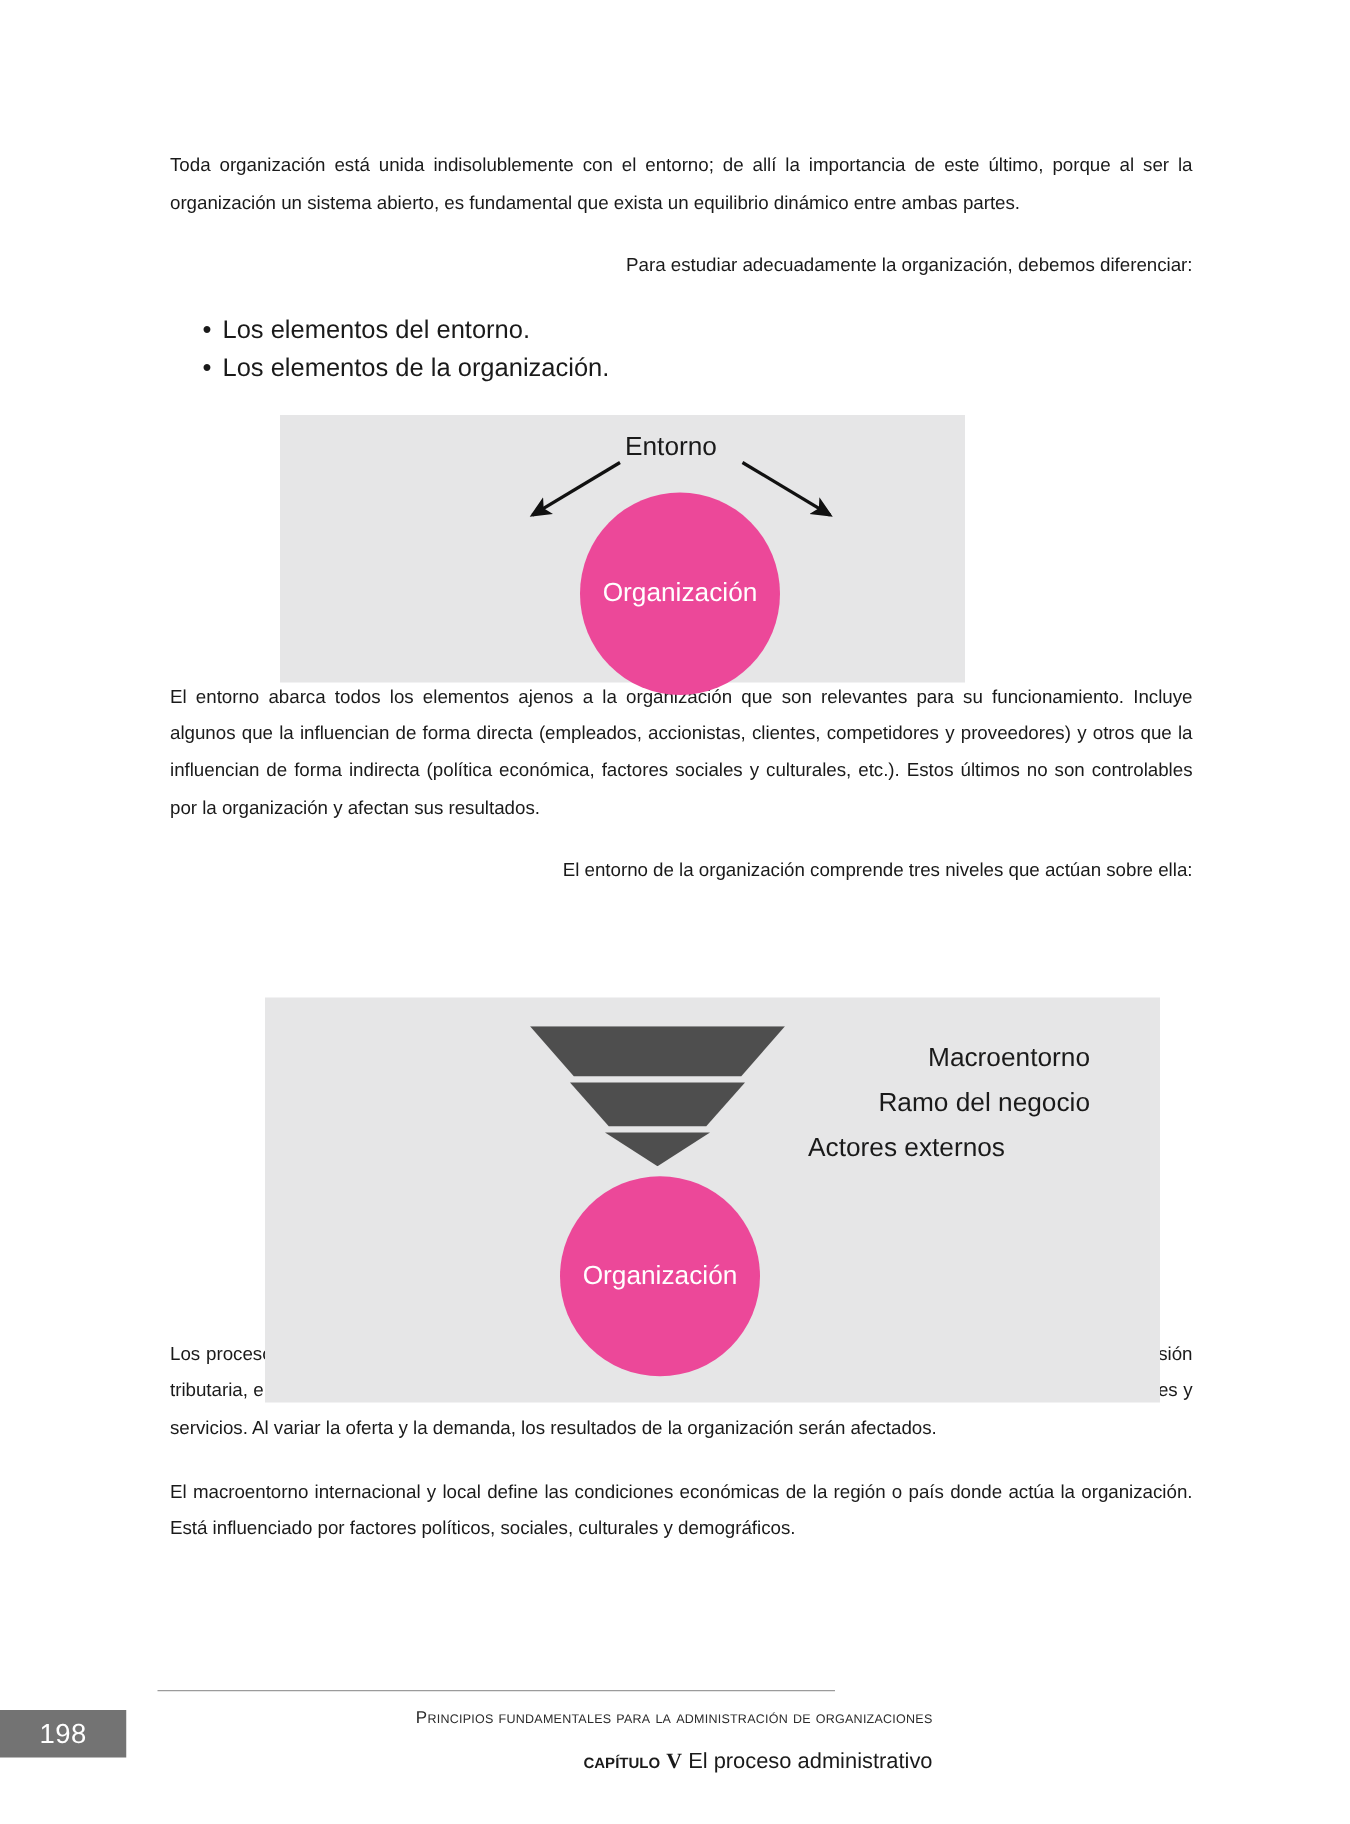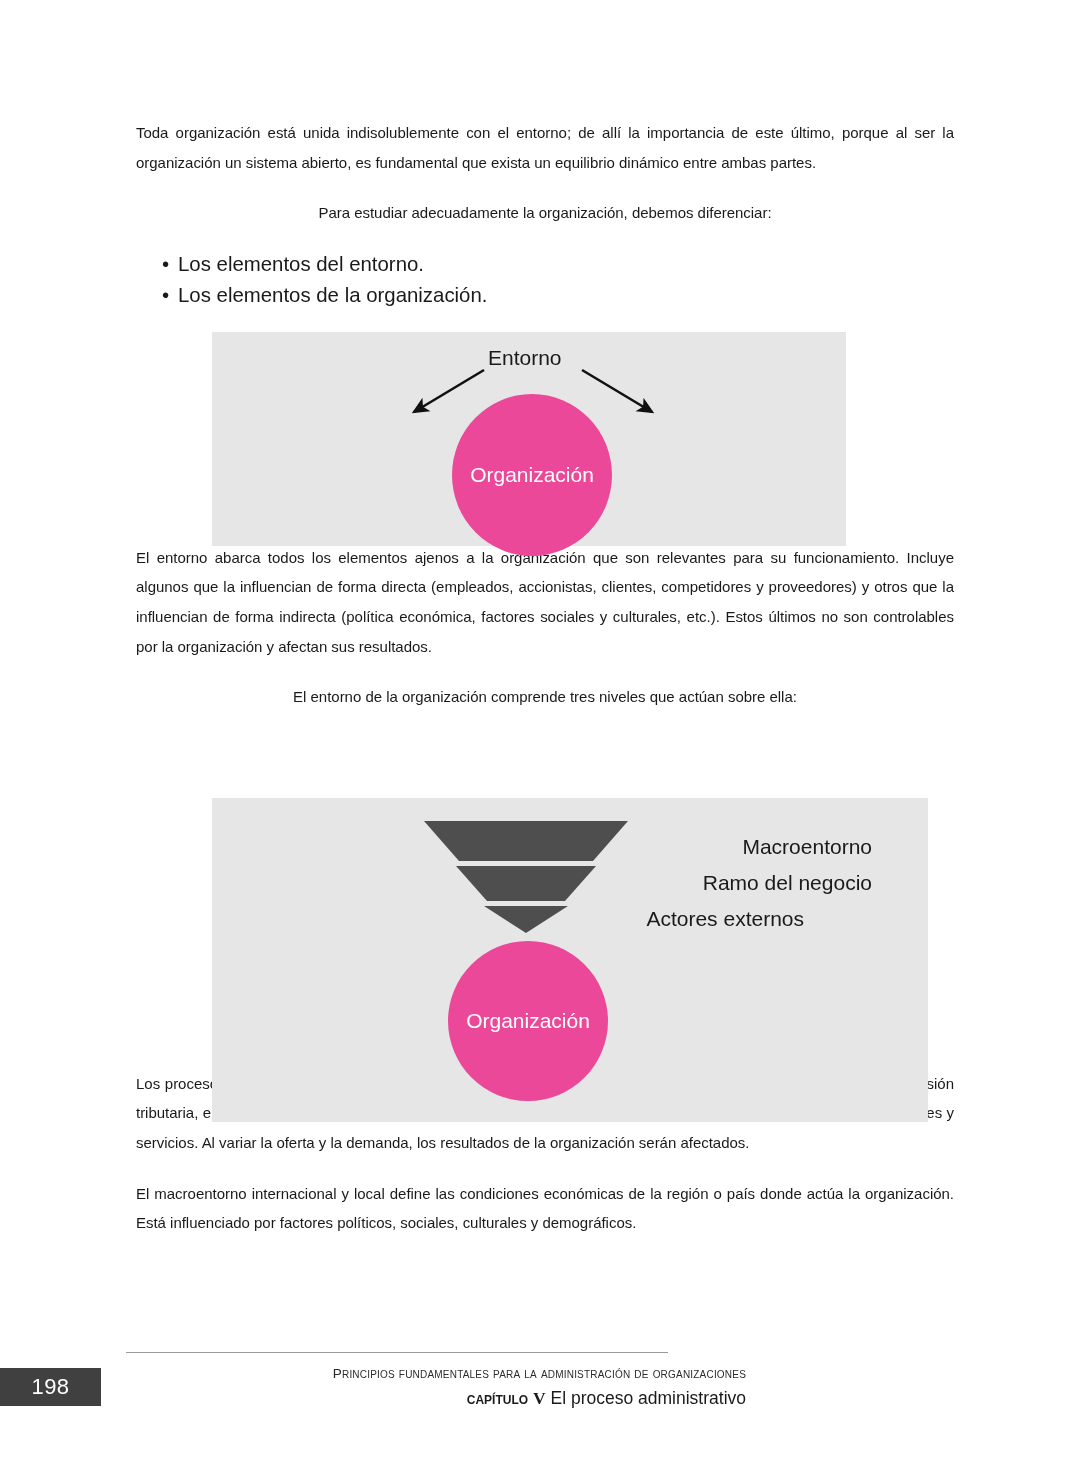--- a/index.html
+++ b/index.html
@@ -32,21 +32,21 @@
 
   p.para {
     margin: 0 0 21px 10px;
     font-size: 15px;
     line-height: 29.6px;
     text-align: justify;
     text-justify: inter-word;
     letter-spacing: -0.02px;
   }
   p.para.last-line-left {
-    text-align: center;
+    text-align: right;
   }
 
   ul.bullets {
     list-style: none;
     margin: 0 0 6px 0;
     padding: 0 0 0 36px;
   }
   ul.bullets li {
     font-size: 20.4px;
     line-height: 31px;
@@ -60,23 +60,23 @@
     left: 0;
     top: 0;
   }
 
   
   .figure {
     position: absolute;
     background: #e6e6e7;
   }
   #figure-one {
-    left: 212px;
+    left: 224px;
     top: 332px;
-    width: 634px;
+    width: 548px;
     height: 214px;
     text-align: right;
   }
   #figure-two {
     left: 212px;
     top: 798px;
     width: 716px;
     height: 324px;
   }
 
@@ -163,21 +163,21 @@
     width: 542px;
     height: 1px;
     background: #9b9b9b;
   }
   .page-number-box {
     position: absolute;
     left: 0;
     top: 1368px;
     width: 101px;
     height: 38px;
-    background: #404040;
+    background: #737373;
     display: flex;
     align-items: center;
     justify-content: center;
   }
   .page-number-box span {
     color: #ffffff;
     font-size: 22px;
     letter-spacing: 0.4px;
   }
   .footer-text {
@@ -193,21 +193,21 @@
     letter-spacing: 0.2px;
     color: #2b2b2b;
     font-variant: small-caps;
     text-transform: lowercase;
   }
   .footer-line1::first-letter { text-transform: uppercase; }
   .footer-line2 {
     font-size: 17.5px;
     line-height: 23px;
     color: #1a1a1a;
-    margin-top: 4px;
+    margin-top: 14px;
   }
   .fc-smallcaps {
     font-variant: small-caps;
     font-weight: bold;
     text-transform: lowercase;
     font-size: 17.5px;
   }
   .fc-roman {
     font-family: "Liberation Serif", serif;
     font-weight: bold;

